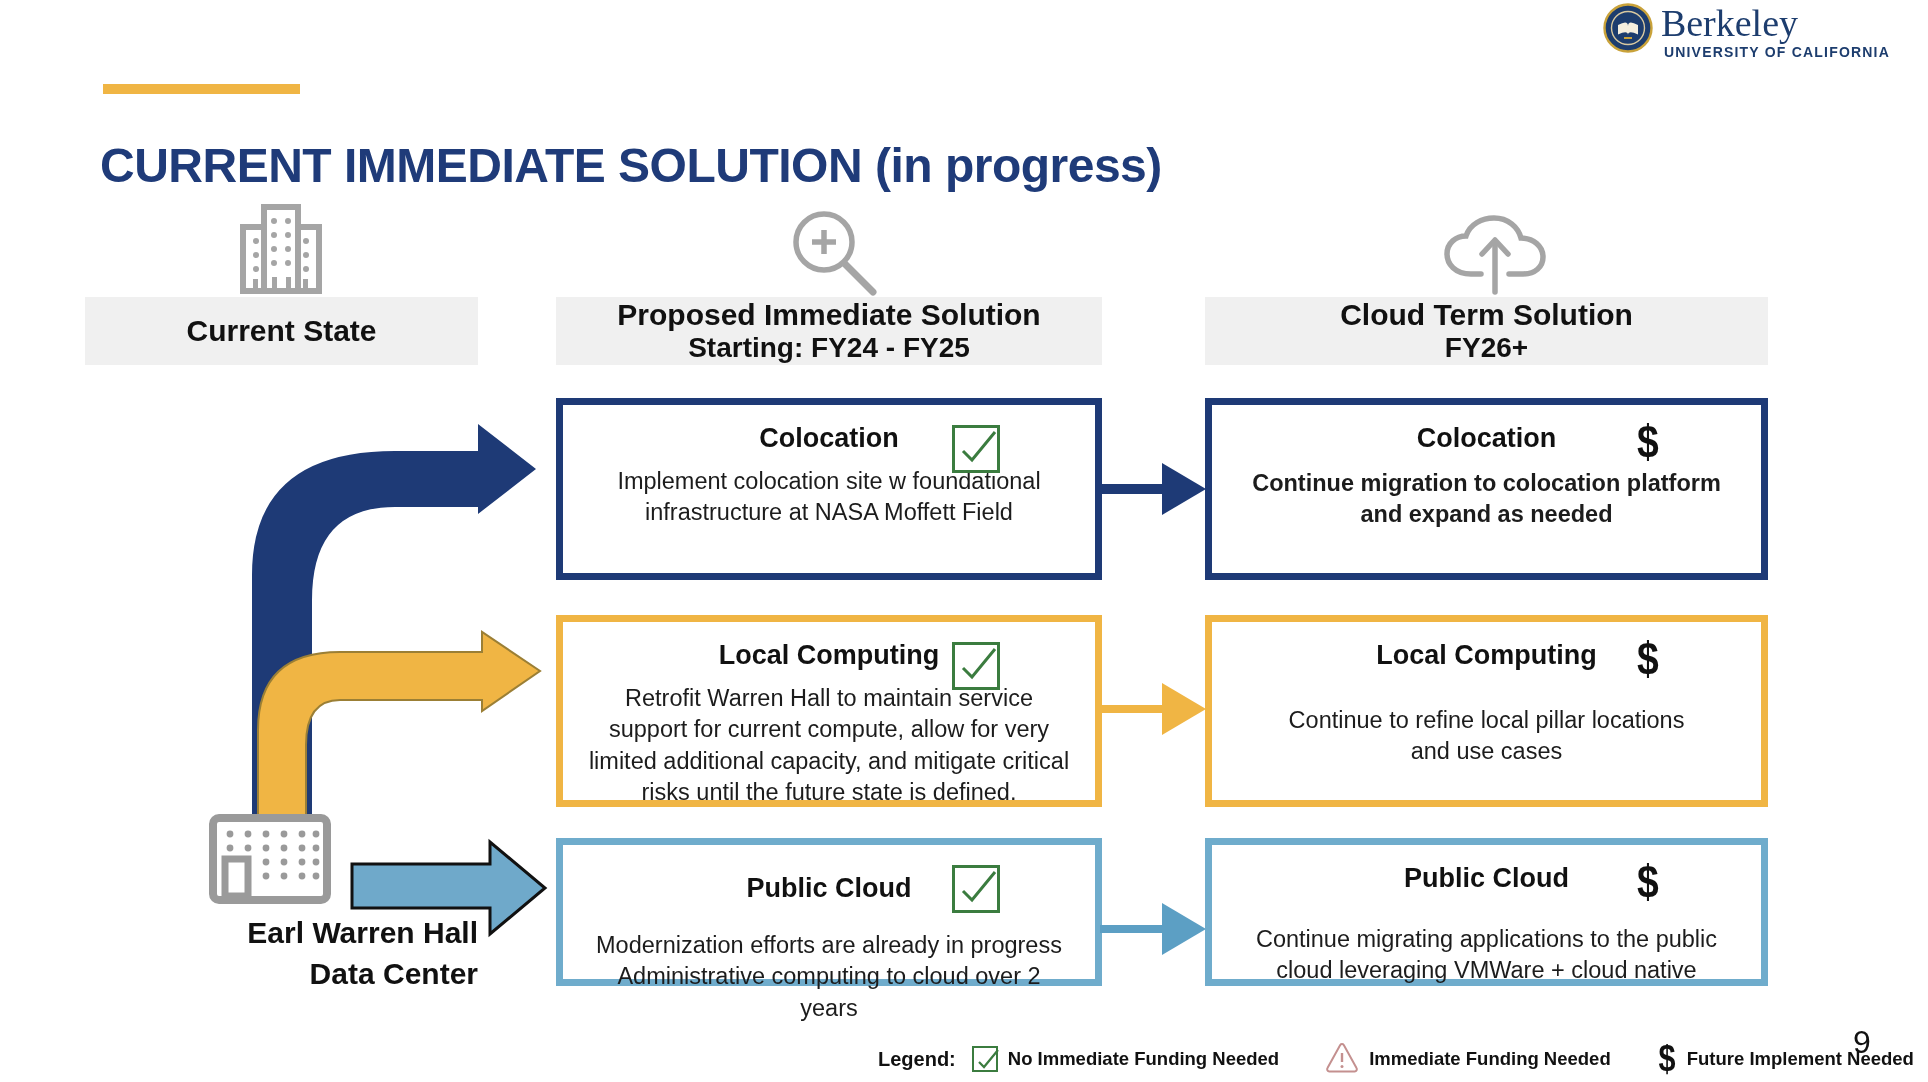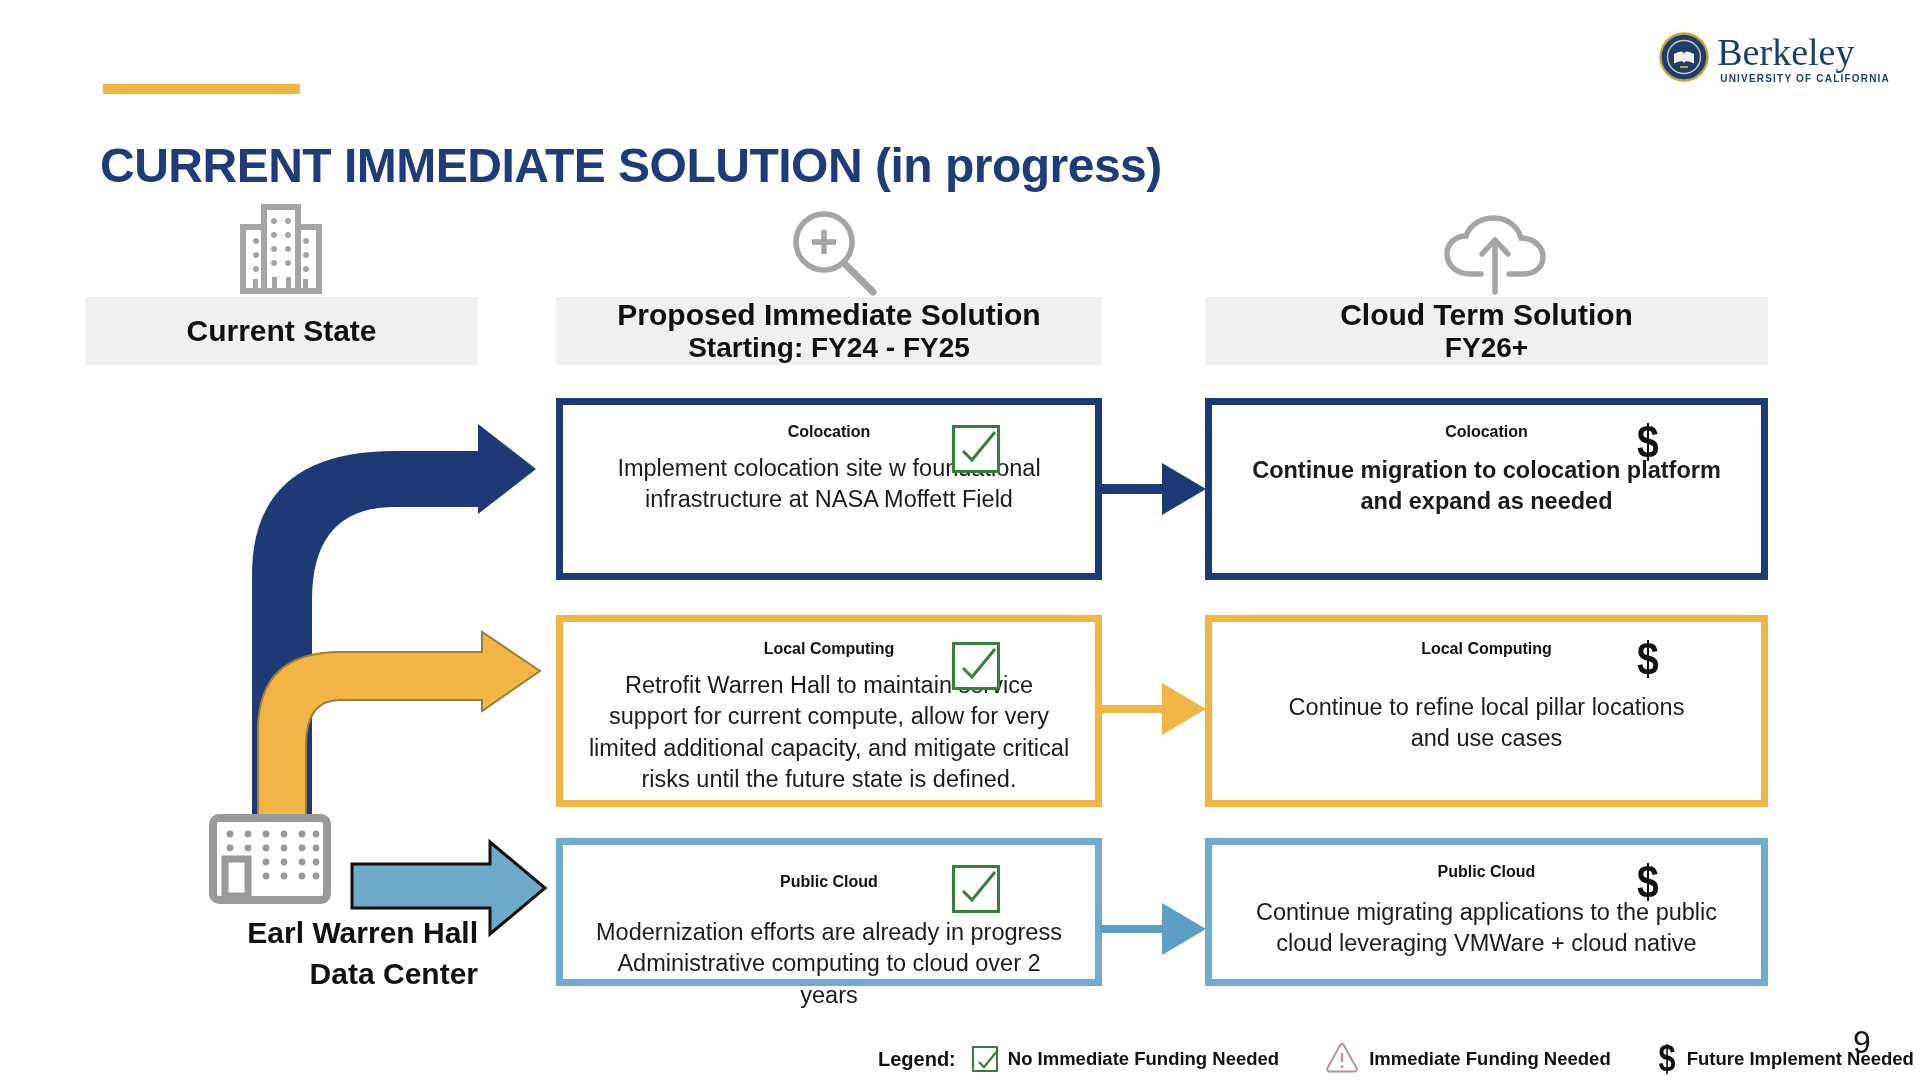--- a/index.html
+++ b/index.html
@@ -5,24 +5,24 @@
   html,body{margin:0;padding:0;background:#ffffff;}
   .slide{position:relative;width:1928px;height:1082px;background:#ffffff;overflow:hidden;
          font-family:"Liberation Sans", sans-serif;color:#111;}
 
   
   .gold-bar{position:absolute;left:103px;top:84px;width:197px;height:10px;background:#F0B544;}
   .page-title{position:absolute;left:100px;top:106px;font-size:48px;font-weight:800;
               color:#1F3B79;letter-spacing:-0.5px;white-space:nowrap;}
 
   
-  .logo{position:absolute;right:38px;top:32px;display:flex;align-items:flex-start;gap:8px;}
+  .logo{position:absolute;right:38px;top:3px;display:flex;align-items:flex-start;gap:8px;}
   .logo-text{display:flex;flex-direction:column;align-items:flex-start;}
   .logo-wordmark{font-family:"Liberation Serif", serif;font-size:38px;line-height:40px;color:#1d3d6e;}
-  .logo-subtext{font-size:10px;font-weight:700;letter-spacing:1.2px;color:#1d3d6e;margin-top:1px;padding-left:3px;}
+  .logo-subtext{font-size:14px;font-weight:700;letter-spacing:1.2px;color:#1d3d6e;margin-top:1px;padding-left:3px;}
 
   
   .hdr{position:absolute;top:297px;height:68px;background:#F0F0F0;display:flex;
        flex-direction:column;justify-content:center;align-items:center;text-align:center;}
   .hdr-title{font-size:30px;font-weight:700;line-height:34px;color:#111;}
   .hdr-sub{font-size:28px;font-weight:700;line-height:32px;color:#111;}
   .hdr1{left:85px;width:393px;}
   .hdr2{left:556px;width:546px;}
   .hdr3{left:1205px;width:563px;}
   .hdr-icon{position:absolute;}
@@ -30,21 +30,21 @@
   
   .box{position:absolute;background:#fff;box-sizing:border-box;}
   .box.navy{border:7px solid #1E3A76;}
   .box.gold{border:7px solid #F0B544;}
   .box.blue{border:7px solid #6FACCC;}
   .col-mid{left:556px;width:546px;}
   .col-right{left:1205px;width:563px;}
   .row1{top:398px;height:182px;}
   .row2{top:615px;height:192px;}
   .row3{top:838px;height:148px;}
-  .box-title{margin-top:18px;text-align:center;font-size:16px;font-weight:700;color:#111;}
+  .box-title{margin-top:18px;text-align:center;font-size:27px;font-weight:700;color:#111;}
   .box-body{margin:12px auto 0;text-align:center;font-size:23.5px;line-height:1.33;color:#1c1c1c;max-width:502px;}
   .badge-check{position:absolute;top:20px;right:95px;width:42px;height:42px;border:3px solid #3B7C3F;
                background:#fff;}
   .badge-check svg{overflow:visible;display:block;}
   .badge-dollar{position:absolute;top:10px;right:100px;font-size:46px;font-weight:600;color:#111;
                 transform:scaleX(.85);}
 
   
   .connector{position:absolute;left:1100px;height:56px;display:flex;align-items:center;}
   .shaft{width:62px;height:8px;}
@@ -232,21 +232,21 @@
     <div class="box-body" style="margin-top:14px;font-weight:bold;">Continue migration to colocation platform and expand as needed</div>
     <span class="badge-dollar">$</span>
   </div>
   <div class="box gold col-right row2">
     <div class="box-title">Local Computing</div>
     <div class="box-body" style="margin-top:34px;max-width:430px;">Continue to refine local pillar locations and use cases</div>
     <span class="badge-dollar">$</span>
   </div>
   <div class="box blue col-right row3">
     <div class="box-title">Public Cloud</div>
-    <div class="box-body" style="margin-top:16px;max-width:500px;">Continue migrating applications to the public cloud leveraging VMWare + cloud native</div>
+    <div class="box-body" style="margin-top:30px;max-width:500px;">Continue migrating applications to the public cloud leveraging VMWare + cloud native</div>
     <span class="badge-dollar">$</span>
   </div>
 
   <div class="legend">
     <span class="legend-label">Legend:</span>
     <span class="legend-item">
       <span class="legend-check">
         <svg width="26" height="26" viewBox="0 0 26 26" style="overflow:visible;">
             <path d="M5,14 L10,19 L24,2" fill="none" stroke="#3B7C3F" stroke-width="2.2"></path>
           </svg>

